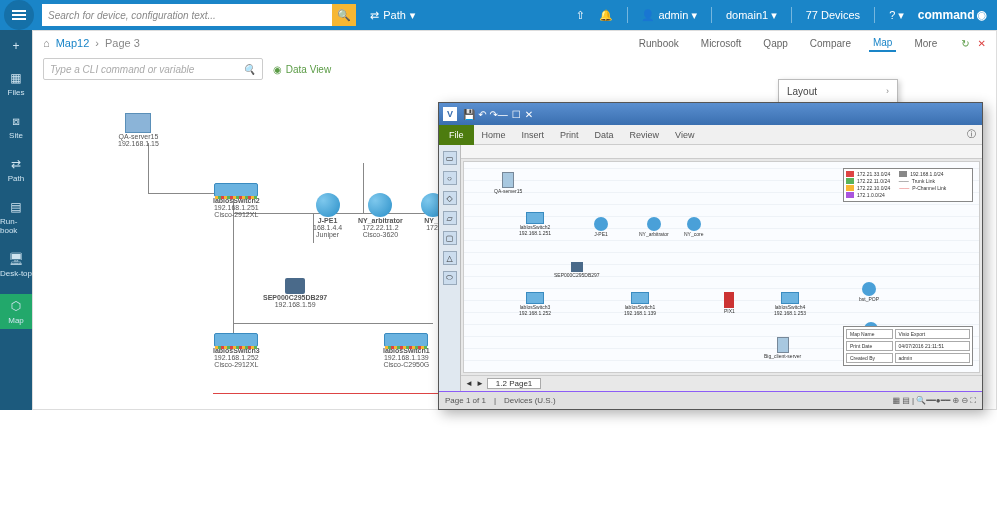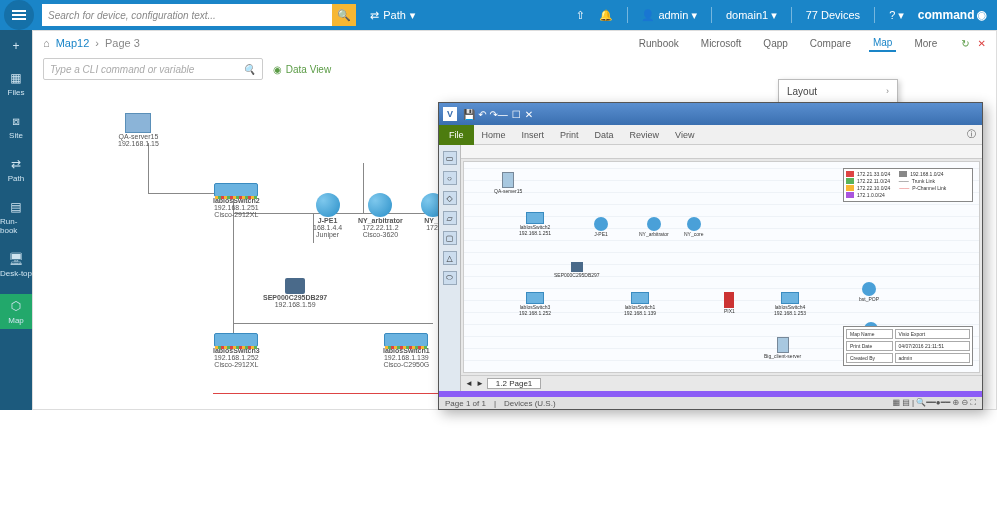--- a/index.html
+++ b/index.html
@@ -60,21 +60,21 @@
 .vdev{position:absolute;font-size:5px;text-align:center}
 .vdev .vico{width:18px;height:12px;margin:0 auto}
 .vsw{background:#6bb3e0;border:1px solid #3a8bc0}
 .vrtr{width:14px!important;height:14px!important;border-radius:50%;background:#4aa0d8}
 .vsrv{width:12px!important;height:16px!important;background:#a8c8e0;border:1px solid #789}
 .vlegend{position:absolute;right:6px;top:6px;width:130px;border:1px solid #888;background:#fff;font-size:5px;padding:2px}
 .vleg-row{display:flex;align-items:center;gap:3px;margin-bottom:1px}
 .vleg-sw{width:8px;height:6px}
 .vinfo{position:absolute;right:6px;bottom:6px;width:130px;border:1px solid #888;background:#fff;font-size:5px}
 .vinfo td{border:1px solid #aaa;padding:1px 3px}
-.vstatus{height:18px;background:#e0e0e0;border-top:6px solid #8b5cf6;display:flex;align-items:center;font-size:8px;color:#555;padding:0 6px;gap:8px}
+.vstatus{height:18px;background:#e0e0e0;border-top:1px solid #8b5cf6;display:flex;align-items:center;font-size:8px;color:#555;padding:0 6px;gap:8px}
 .vpage{display:flex;align-items:center;gap:3px}
 .vpage .pg{background:#fff;border:1px solid #aaa;padding:0 8px}
 .brand{font-weight:bold;font-size:12px;display:flex;align-items:center;gap:2px}
 </style>
 </head>
 <body>
 
 <div class="topbar">
   <div class="menu-btn">
       <span></span>

